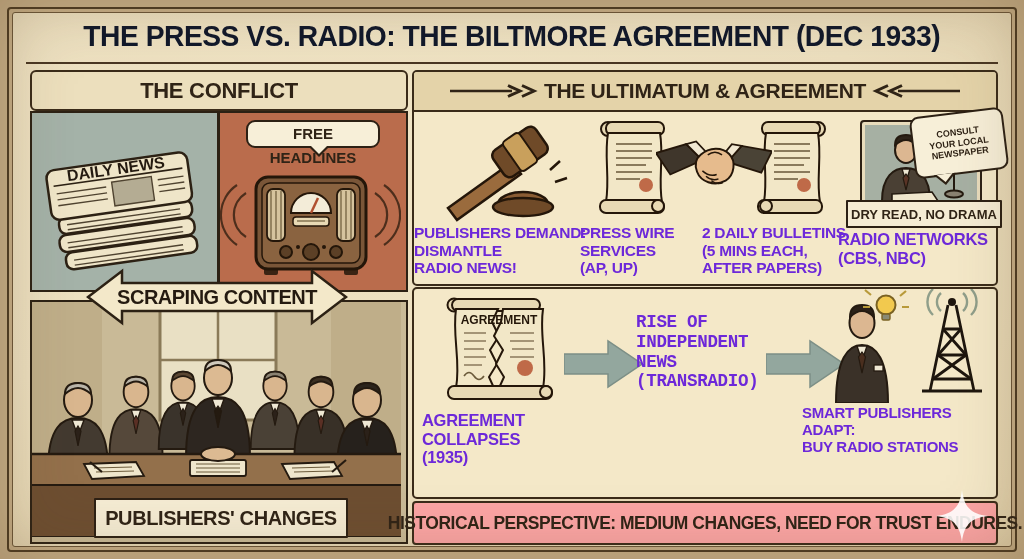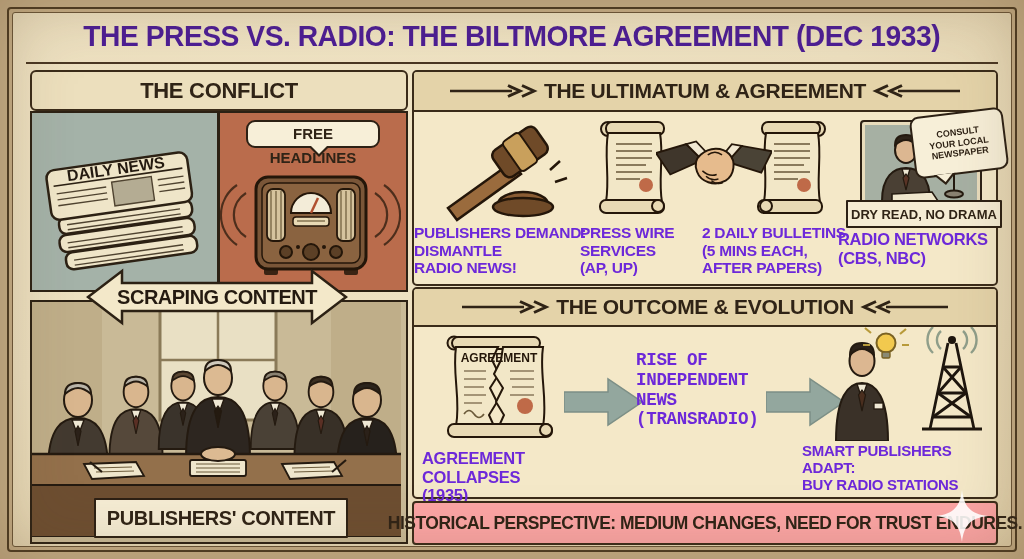--- a/index.html
+++ b/index.html
@@ -9,21 +9,21 @@
     font-family:"Liberation Sans", sans-serif;
     color:#2f2316;
   }
   .frame-outer{position:absolute;inset:7px;border:2.5px solid #4c3a22;border-radius:4px;}
   .frame-inner{position:absolute;inset:12px;border:1.5px solid #6b5638;border-radius:3px;
     background:radial-gradient(ellipse at 35% 25%, #f0e4c5 0%, #ecdfbf 55%, #e0cfa9 100%);}
   .vignette{position:absolute;inset:0;pointer-events:none;z-index:40;
     box-shadow:inset 0 0 70px rgba(96,70,38,.30);}
   .abs{position:absolute;}
   .ttl{top:19px;left:0;right:0;text-align:center;font-size:30px;font-weight:bold;
-    letter-spacing:-.5px;color:#4c1d95;z-index:5;}
+    letter-spacing:-.5px;color:#0f172a;z-index:5;}
   .ttl-in{display:inline-block;transform:scaleX(.94);white-space:nowrap;}
   .ttl-rule{top:62px;left:26px;right:26px;border-top:2px solid #4a3723;z-index:5;}
 
   .hdrbox{border:2.5px solid #3a2b19;border-radius:6px;background:#ecdfbd;
     display:flex;align-items:center;justify-content:center;
     font-weight:bold;font-size:22px;letter-spacing:-.3px;z-index:5;}
   .panel{border:2.5px solid #3a2b19;border-radius:5px;background:#f4e8c8;z-index:5;overflow:visible;}
   .band{height:38px;display:flex;align-items:center;justify-content:center;
     background:#e4d3a9;border-bottom:2.5px solid #3a2b19;border-radius:3px 3px 0 0;
     font-weight:bold;font-size:21px;letter-spacing:-.3px;}
@@ -201,21 +201,21 @@
       <rect x="158" y="158" width="56" height="16" rx="2"></rect>
     </g>
     <g stroke="#6b5a3a" stroke-width="1">
       <path d="M62,166 l38,-1 M64,170 l38,-1 M260,166 l38,-1 M262,170 l38,-1 M164,162 h44 M164,166 h44 M164,170 h44"></path>
     </g>
     <ellipse cx="186" cy="152" rx="17" ry="7" fill="#dcba92" stroke="#241a10" stroke-width="2"></ellipse>
     <path d="M300,170 l14,-12" stroke="#241a10" stroke-width="2.2"></path>
     <path d="M70,170 l-12,-10" stroke="#241a10" stroke-width="2.2"></path>
   </svg>
   <div class="pill" style="left:62px;top:196px;width:250px;height:36px;font-size:20px;letter-spacing:-.4px;">
-    <span>PUBLISHERS' CONTENT</span>
+    <span>PUBLISHERS' CHANGES</span>
   </div>
 </div>
 
 <div class="panel abs" style="left:412px;top:70px;width:582px;height:212px;">
   <div class="band">
     <svg class="harrow" width="96" height="16" viewBox="0 0 96 16">
       <line x1="2" y1="8" x2="64" y2="8" stroke="#2f2316" stroke-width="2.6"></line>
       <polyline points="60,2.5 72,8 60,13.5" fill="none" stroke="#2f2316" stroke-width="3"></polyline>
       <polyline points="74,2.5 86,8 74,13.5" fill="none" stroke="#2f2316" stroke-width="3"></polyline>
     </svg>
@@ -310,33 +310,20 @@
     </div>
     <div class="pill" style="left:432px;top:88px;width:152px;height:24px;font-size:13px;z-index:6;">
       <span>DRY READ, NO DRAMA</span>
     </div>
     <div class="cap" style="left:424px;top:118px;width:166px;font-size:16.5px;">RADIO NETWORKS
 (CBS, NBC)</div>
   </div>
 </div>
 
 <div class="panel abs" style="left:412px;top:287px;width:582px;height:208px;">
-  <div class="band" style="height:36px;">
-    <svg class="harrow" width="96" height="16" viewBox="0 0 96 16">
-      <line x1="2" y1="8" x2="64" y2="8" stroke="#2f2316" stroke-width="2.6"></line>
-      <polyline points="60,2.5 72,8 60,13.5" fill="none" stroke="#2f2316" stroke-width="3"></polyline>
-      <polyline points="74,2.5 86,8 74,13.5" fill="none" stroke="#2f2316" stroke-width="3"></polyline>
-    </svg>
-    <span>THE OUTCOME &amp; EVOLUTION</span>
-    <svg class="harrow" style="transform:scaleX(-1);" width="96" height="16" viewBox="0 0 96 16">
-      <line x1="2" y1="8" x2="64" y2="8" stroke="#2f2316" stroke-width="2.6"></line>
-      <polyline points="60,2.5 72,8 60,13.5" fill="none" stroke="#2f2316" stroke-width="3"></polyline>
-      <polyline points="74,2.5 86,8 74,13.5" fill="none" stroke="#2f2316" stroke-width="3"></polyline>
-    </svg>
-  </div>
   <div class="pcontent" style="height:169px;">
 
     <svg class="abs" style="left:26px;top:6px;" width="120" height="112" viewBox="0 0 120 112">
       <circle cx="14" cy="10" r="6.5" fill="#e8d9b4" stroke="#241609" stroke-width="2"></circle>
       <rect x="12" y="4" width="88" height="12" rx="6" fill="#e8d9b4" stroke="#241609" stroke-width="2"></rect>
       <path d="M16,14 L58,14 L52,27 L59,41 L50,55 L57,69 L49,82 L54,93 L16,93 C21,66 12,41 16,14 Z" fill="#f2e7c7" stroke="#241609" stroke-width="2"></path>
       <path d="M63,14 L103,14 C99,41 108,66 103,93 L59,93 L64,82 L56,69 L63,55 L54,41 L61,27 Z" fill="#f2e7c7" stroke="#241609" stroke-width="2"></path>
       <g stroke="#8a7a5c" stroke-width="1.7">
         <path d="M24,38 h22 M24,46 h22 M24,54 h20 M24,62 h22 M24,70 h18"></path>
         <path d="M70,38 h24 M70,46 h24 M72,54 h22 M70,62 h24"></path>

